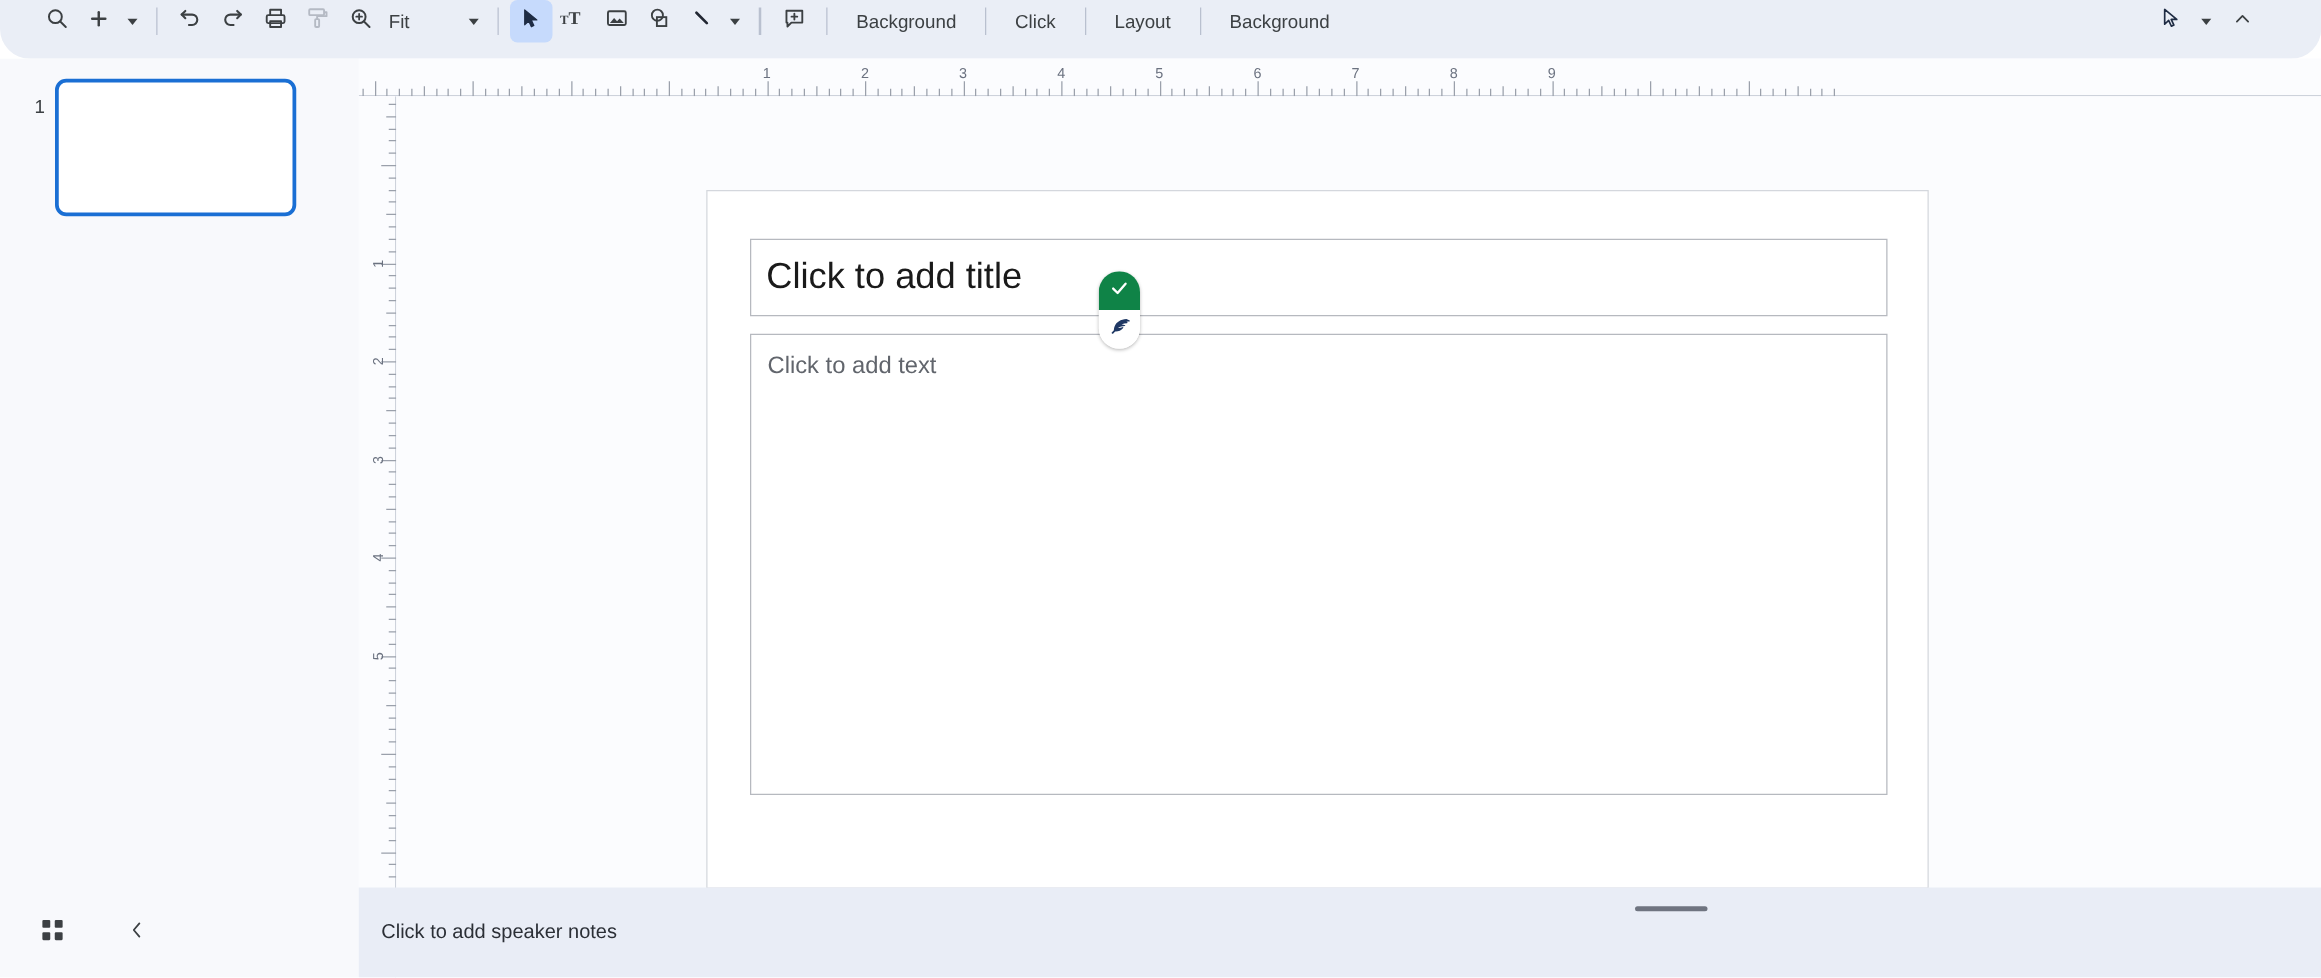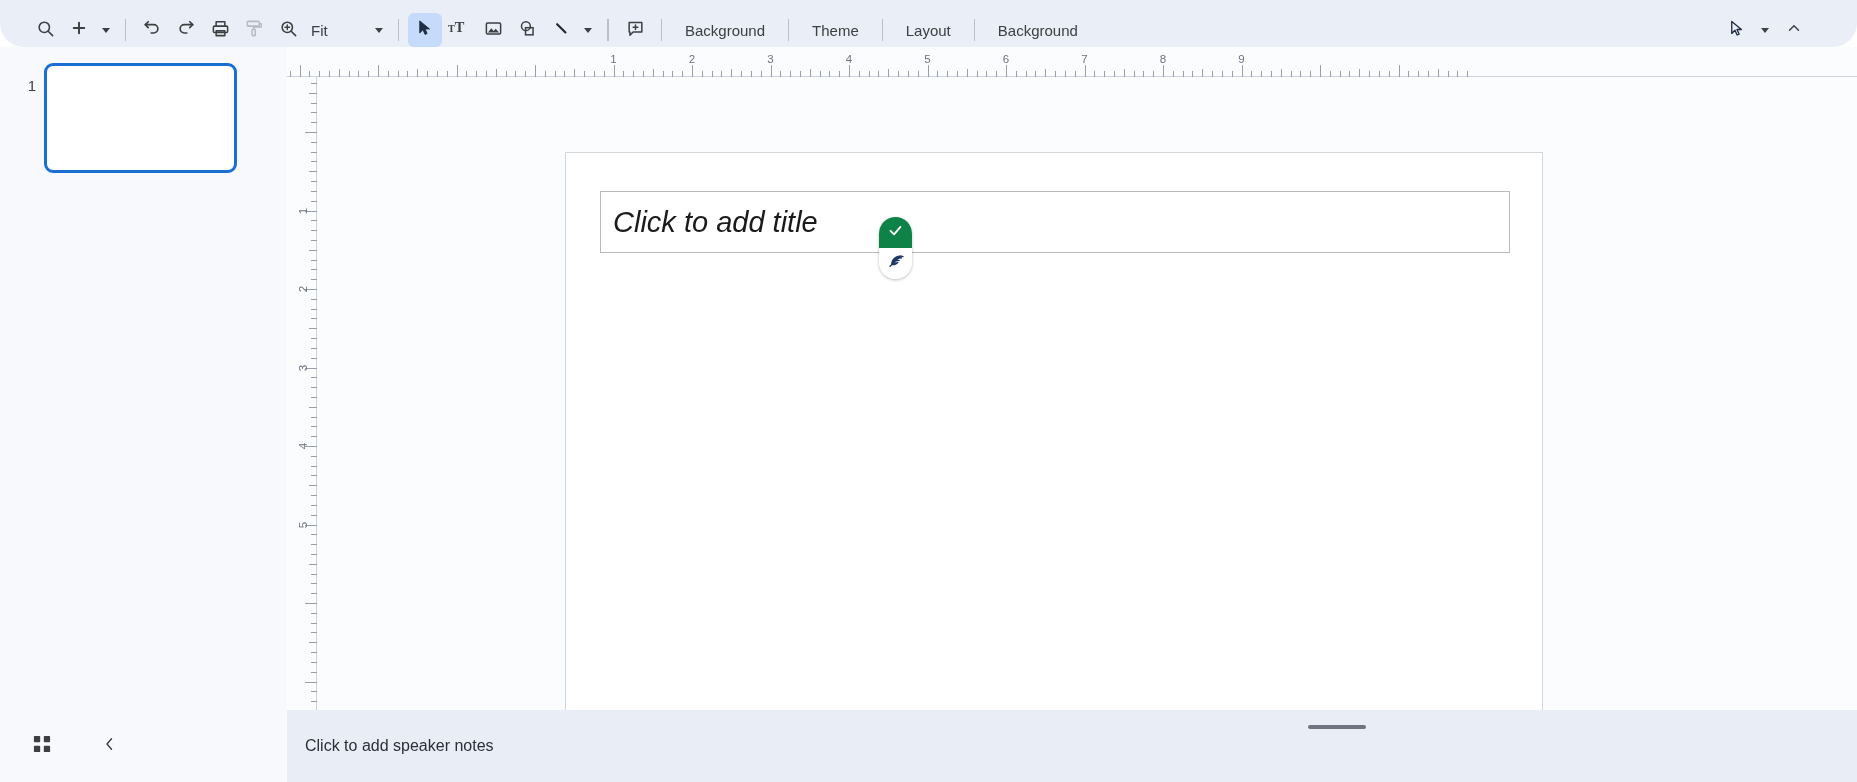--- a/index.html
+++ b/index.html
@@ -10,21 +10,21 @@
     background: #ffffff;
     overflow: hidden;
   }
   .app { position: relative; width: 1857px; height: 782px; display: flex; flex-direction: column; }
 
   
   .toolbar {
     height: 47px; flex: 0 0 47px;
     background: #eaeef6;
     border-radius: 0 0 24px 24px;
-    display: flex; align-items: flex-end;
+    display: flex; align-items: flex-start;
     padding: 0 20px 0 28px;
     position: relative;
   }
   .tb-left { display: flex; align-items: center; gap: 0px; }
   .tb-right { margin-left: auto; display: flex; align-items: center; gap: 2px; padding-right: 26px; }
   .tbtn {
     height: 34px; min-width: 34px;
     display: flex; align-items: center; justify-content: center;
     border-radius: 6px; cursor: pointer; color: #3c4043;
     padding: 0 5px;
@@ -94,21 +94,21 @@
   .rbase-v { position: absolute; top: 0; bottom: 0; right: 0; width: 1px; background: #cdd2db; }
   .tick { position: absolute; background: #9aa0ab; }
   .tick.h { bottom: 0; width: 1px; }
   .tick.v { right: 0; height: 1px; }
   .rnum {
     position: absolute; font-size: 11.5px; color: #6b7280; user-select: none;
   }
   .rnum.h { bottom: 12px; transform: translateX(-50%); }
   .rnum.v { right: 11px; transform: translateY(-50%) rotate(-90deg); transform-origin: center; }
 
-  .canvas-wrap { position: absolute; left: 30px; top: 30px; right: 0; bottom: 0; overflow: hidden; font-style: italic; }
+  .canvas-wrap { position: absolute; left: 30px; top: 30px; right: 0; bottom: 0; overflow: hidden; }
 
   .slide-canvas {
     position: absolute; left: 248px; top: 75px;
     width: 978px; height: 559px;
     background: #ffffff; border: 1px solid #d4d7dd;
   }
   .ph {
     position: absolute; border: 1px solid #b6b9bf; background: transparent;
   }
   .ph-title { left: 34px; top: 38px; width: 910px; height: 62px; }
@@ -295,21 +295,21 @@
             <line x1="12" y1="7.6" x2="12" y2="13.4" stroke-linecap="round"></line>
             <line x1="9.1" y1="10.5" x2="14.9" y2="10.5" stroke-linecap="round"></line>
           </svg>
         </span>
       </div>
 
       <div class="divider"></div>
 
       <div class="menuword">Background</div>
       <div class="divider"></div>
-      <div class="menuword">Theme</div>
+      <div class="menuword">Click</div>
       <div class="divider"></div>
       <div class="menuword">Layout</div>
       <div class="divider"></div>
       <div class="menuword">Background</div>
     </div>
 
     <div class="tb-right">
       <div class="tbtn">
         <span>
           <svg width="19" height="19" viewBox="0 0 24 24" fill="none" stroke="#1f2c44" stroke-width="1.7" stroke-linejoin="round">
@@ -578,20 +578,23 @@
             <div class="rnum v" style="top: 369px;">4</div>
             <div class="rnum v" style="top: 447.5px;">5</div>
           </div>
       </div>
 
       <div class="canvas-wrap">
         <div class="slide-canvas">
           <div class="ph ph-title">
             <span>Click to add title</span>
           </div>
+          <div class="ph ph-body">
+            <span>Click to add text</span>
+          </div>
         </div>
 
         <div class="pill">
           <div class="pill-top">
             <span>
               <svg width="17" height="17" viewBox="0 0 24 24" fill="none" stroke="#ffffff" stroke-width="2.6" stroke-linecap="round" stroke-linejoin="round">
                 <polyline points="5 12.5 10 17.5 19 7"></polyline>
               </svg>
             </span>
           </div>

